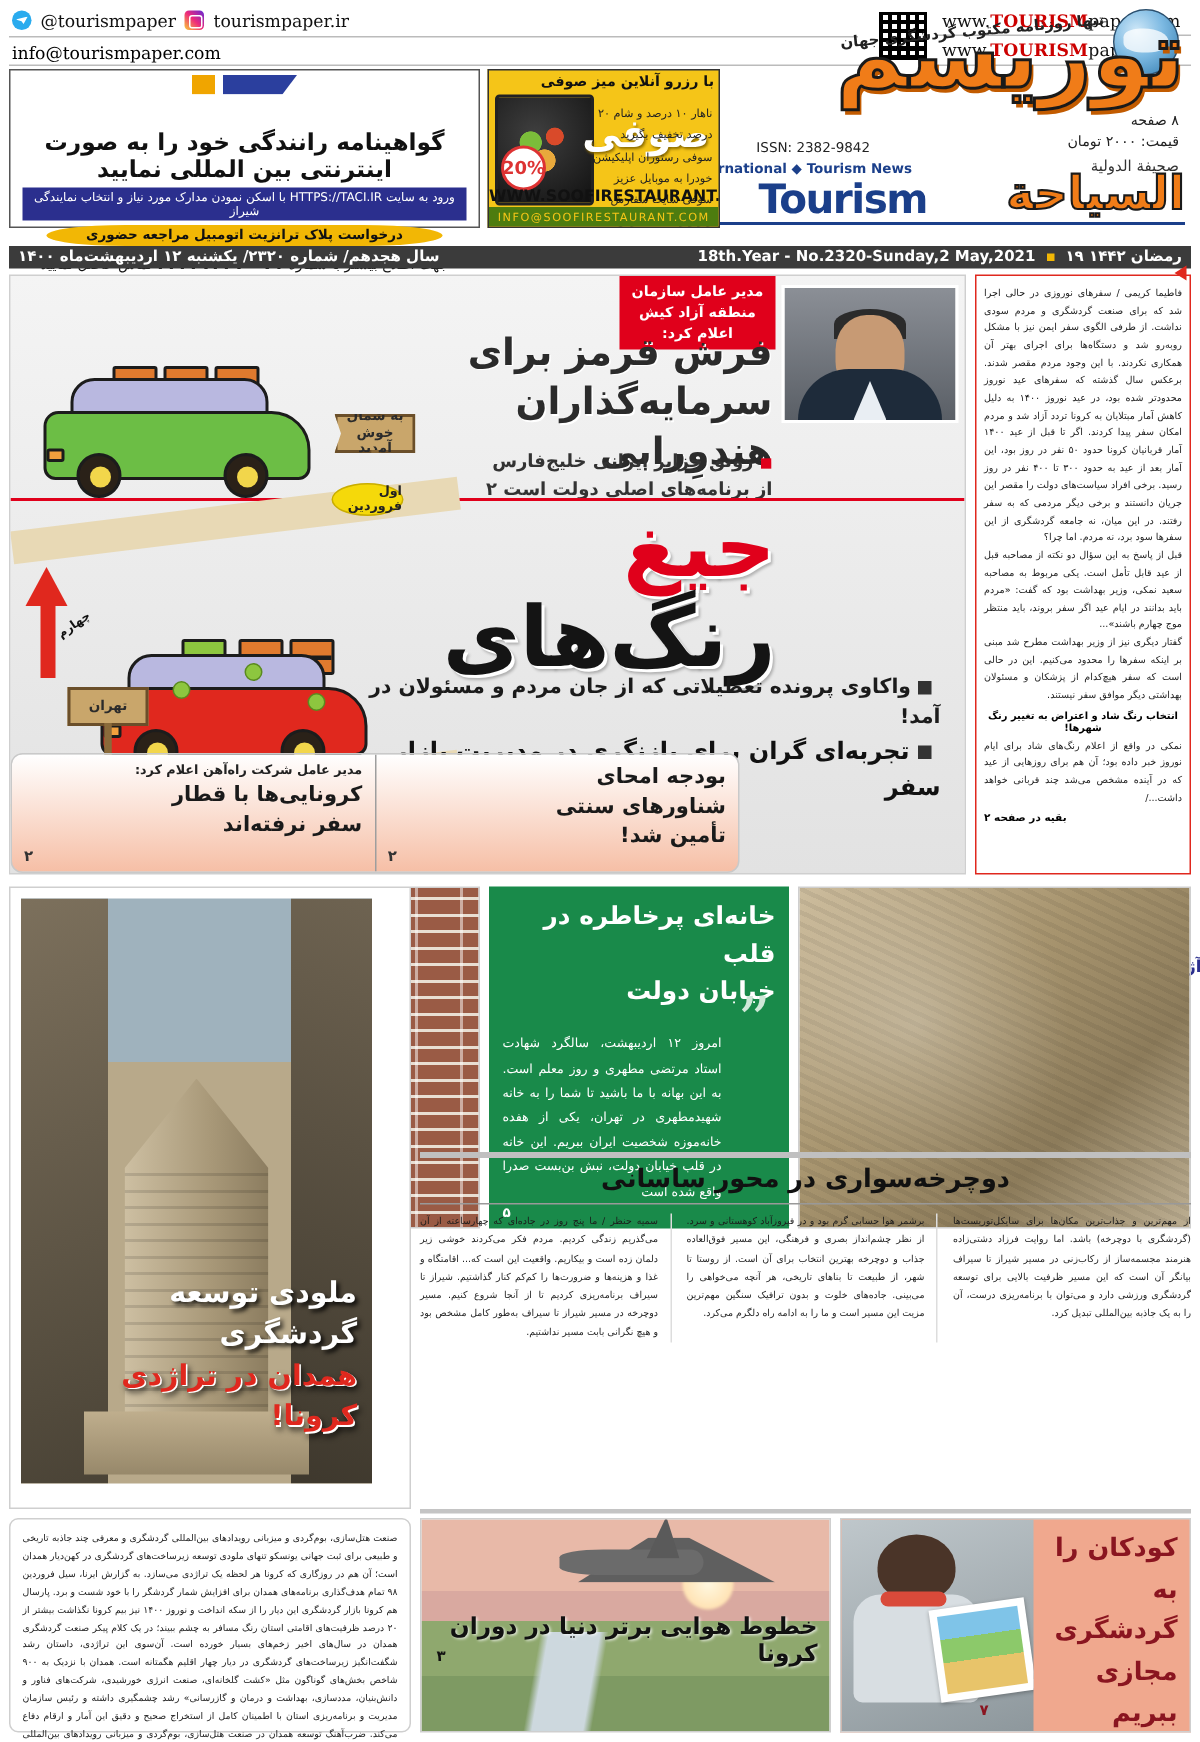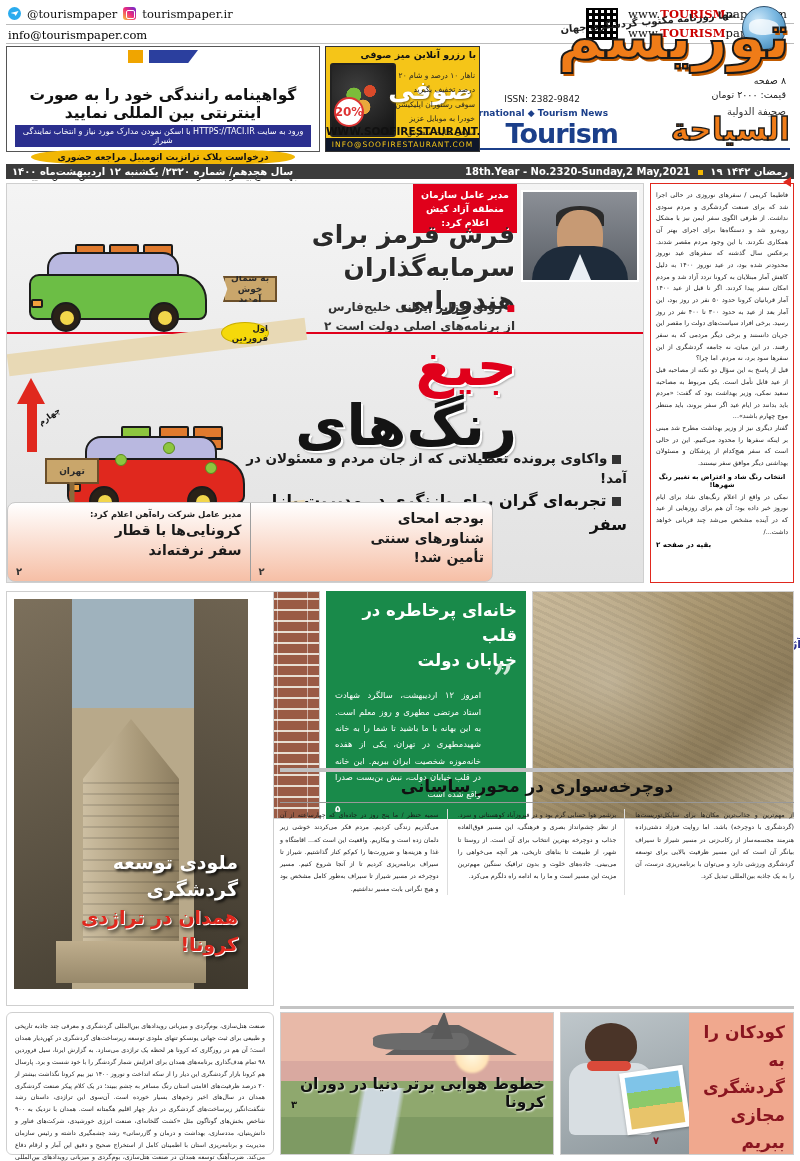--- a/index.html
+++ b/index.html
@@ -81,21 +81,21 @@
   .ad-soofi .brand-script{ position:absolute; right:6px; top:28px; font-size:26px; color:#fff;
       font-weight:bold; text-shadow:1px 1px 2px #8a6a00; }
   .ad-soofi .lines{ position:absolute; right:4px; top:22px; width:80px; font-size:7.5px;
       color:#222; line-height:1.9; text-align:right;}
   .ad-soofi .badge20{ position:absolute; left:8px; top:50px; width:30px;height:30px;border-radius:50%;
       background:#fff; color:#d33; font-weight:bold; font-size:12px; display:flex;align-items:center;
       justify-content:center; border:2px solid #d33;}
   .ad-soofi .urlbar{ position:absolute; bottom:14px; left:0; right:0; text-align:center;
       font-family:"DejaVu Sans","Liberation Sans",sans-serif; font-size:10.5px; font-weight:bold;
       color:#111; direction:ltr; }
-  .ad-soofi .mailbar{ position:absolute; bottom:0; left:0; right:0; background:#0f172a; color:#F5C518;
+  .ad-soofi .mailbar{ position:absolute; bottom:0; left:0; right:0; background:#4d7c0f; color:#F5C518;
       font-size:7.5px; text-align:center; direction:ltr; padding:2px 0; letter-spacing:1px; }
 
   .ad-drive { flex:1; background:#fff; border:1px solid #555; position:relative; padding: 4px 6px; }
   .ad-drive .flag { position:absolute; left:50%; top:3px; transform:translateX(-50%);
       width:70px; height:13px;
       background: linear-gradient(90deg,#f0a500 0 22%, #fff 22% 30%, #2b3f9e 30% 100%);
       clip-path: polygon(0 0, 100% 0, 86% 100%, 0 100%); }
   .ad-drive h3 { margin-top:35px; font-size:15.5px; font-weight:bold; color:#111; text-align:center; }
   .ad-drive .blueline { margin: 3px 2px 0; background:#2b2f8e; color:#fff; font-size:8px;
       text-align:center; padding:2px 3px; }

